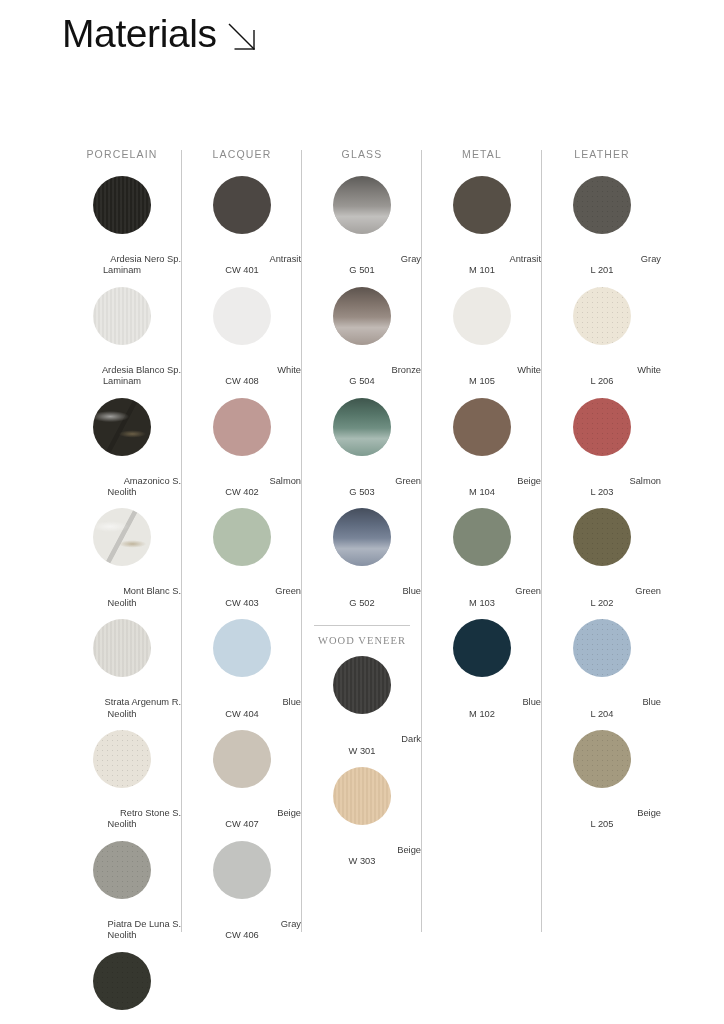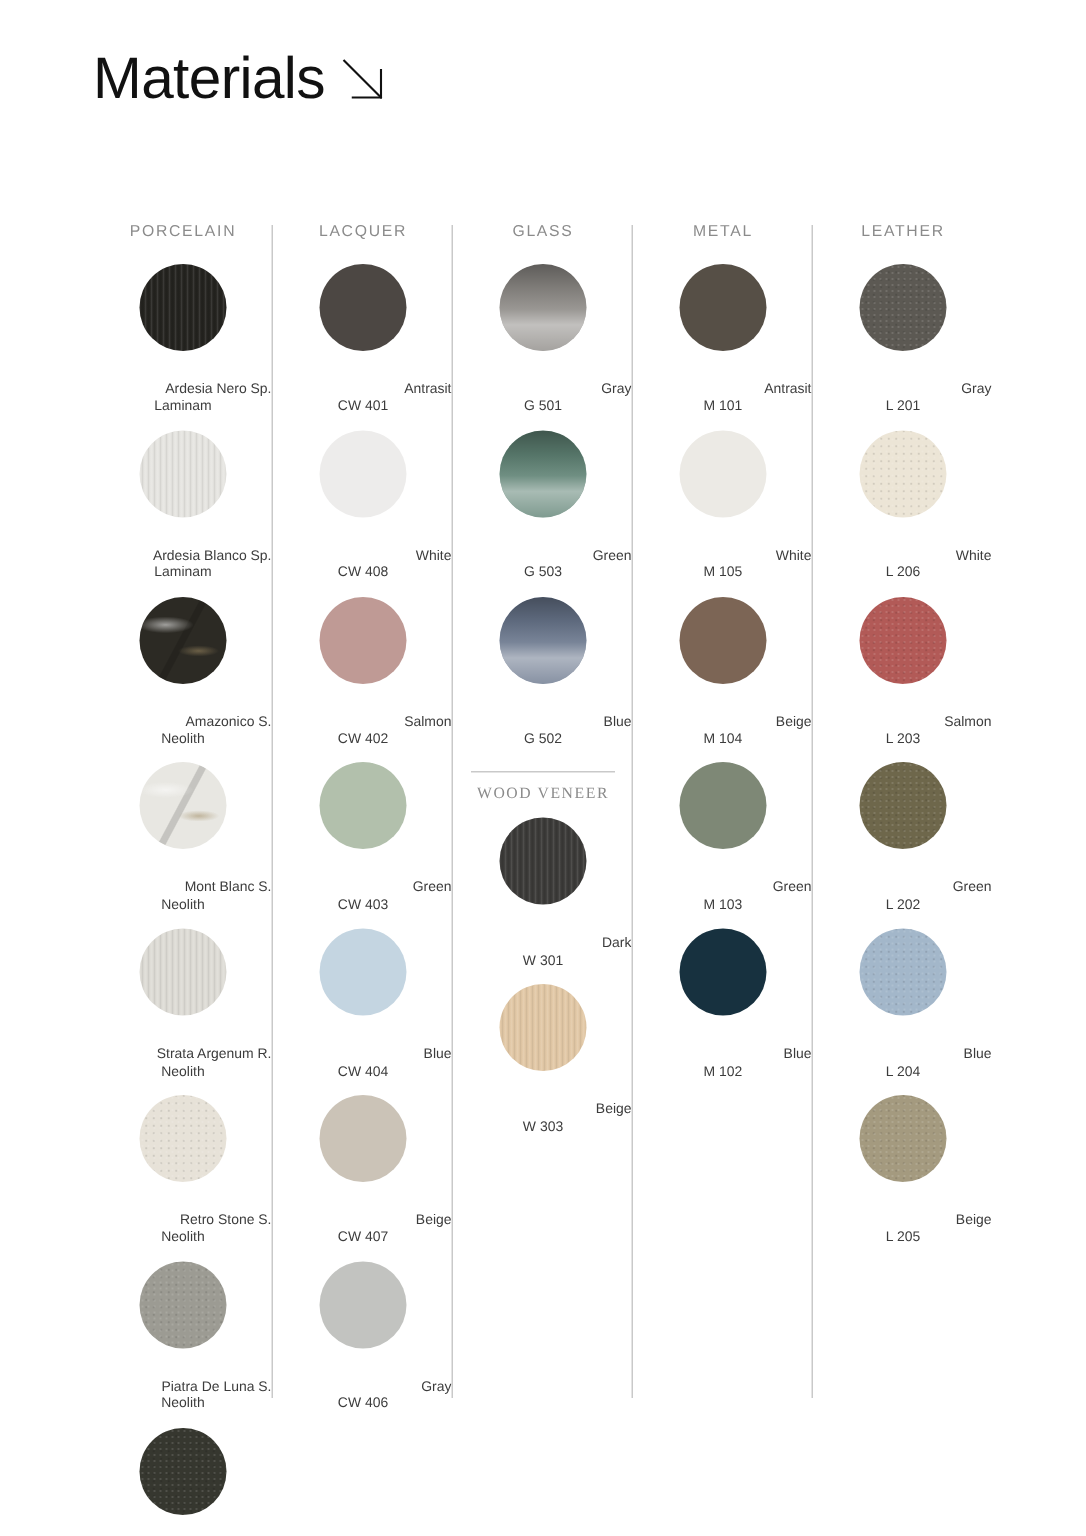--- a/index.html
+++ b/index.html
@@ -8,23 +8,23 @@
     height: 1024px;
     background: #ffffff;
     font-family: "Liberation Sans", sans-serif;
     overflow: hidden;
   }
   .page { position: relative; width: 724px; height: 1024px; background: #fff; }
 
   
   .title-row {
     position: absolute;
-    left: 62px; top: 30px;
+    left: 62px; top: 14px;
     display: flex;
-    align-items: center;
+    align-items: flex-start;
     gap: 8px;
   }
   .title-text {
     font-size: 39px;
     font-weight: 400;
     letter-spacing: -0.4px;
     color: #111111;
     line-height: 1;
   }
   .title-arrow { display: block; margin-top: 6px; }
@@ -278,20 +278,27 @@
       <div class="column">
         <div class="col-head">GLASS</div>
         <div class="entry">
           <div class="swatch" style="background: rgb(142, 139, 135);">
             <div class="tex" style="background-image: linear-gradient(rgba(0, 0, 0, 0.34) 0%, rgba(0, 0, 0, 0.1) 28%, rgba(255, 255, 255, 0.1) 52%, rgba(255, 255, 255, 0.46) 70%, rgba(255, 255, 255, 0.2) 100%);"></div>
           </div>
           <div class="entry-label">Gray</div>
           <div class="entry-code">G 501</div>
         </div>
         <div class="entry">
+          <div class="swatch" style="background: rgb(141, 127, 118);">
+            <div class="tex" style="background-image: linear-gradient(rgba(0, 0, 0, 0.34) 0%, rgba(0, 0, 0, 0.1) 28%, rgba(255, 255, 255, 0.1) 52%, rgba(255, 255, 255, 0.46) 70%, rgba(255, 255, 255, 0.2) 100%);"></div>
+          </div>
+          <div class="entry-label">Bronze</div>
+          <div class="entry-code">G 504</div>
+        </div>
+        <div class="entry">
           <div class="swatch" style="background: rgb(95, 130, 116);">
             <div class="tex" style="background-image: linear-gradient(rgba(0, 0, 0, 0.34) 0%, rgba(0, 0, 0, 0.1) 28%, rgba(255, 255, 255, 0.1) 52%, rgba(255, 255, 255, 0.46) 70%, rgba(255, 255, 255, 0.2) 100%);"></div>
           </div>
           <div class="entry-label">Green</div>
           <div class="entry-code">G 503</div>
         </div>
         <div class="entry">
           <div class="swatch" style="background: rgb(105, 118, 140);">
             <div class="tex" style="background-image: linear-gradient(rgba(0, 0, 0, 0.34) 0%, rgba(0, 0, 0, 0.1) 28%, rgba(255, 255, 255, 0.1) 52%, rgba(255, 255, 255, 0.46) 70%, rgba(255, 255, 255, 0.2) 100%);"></div>
           </div>

